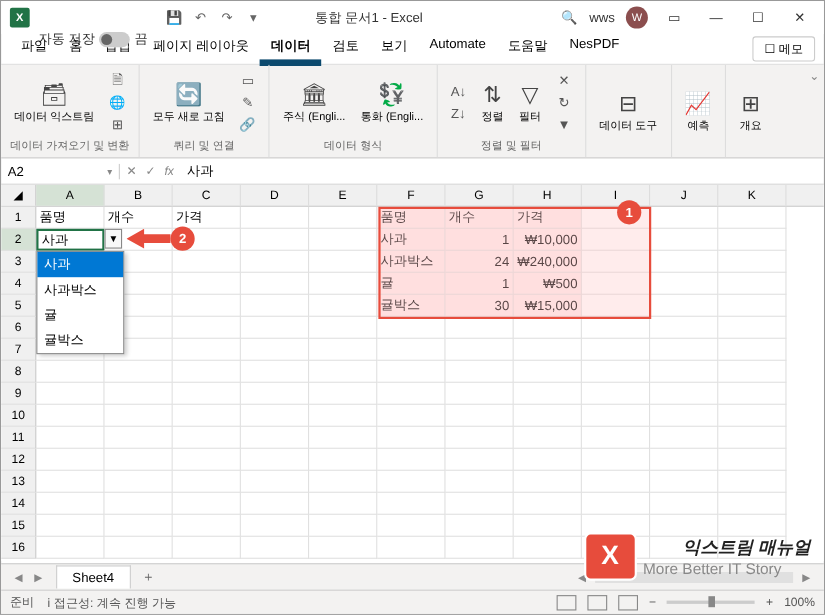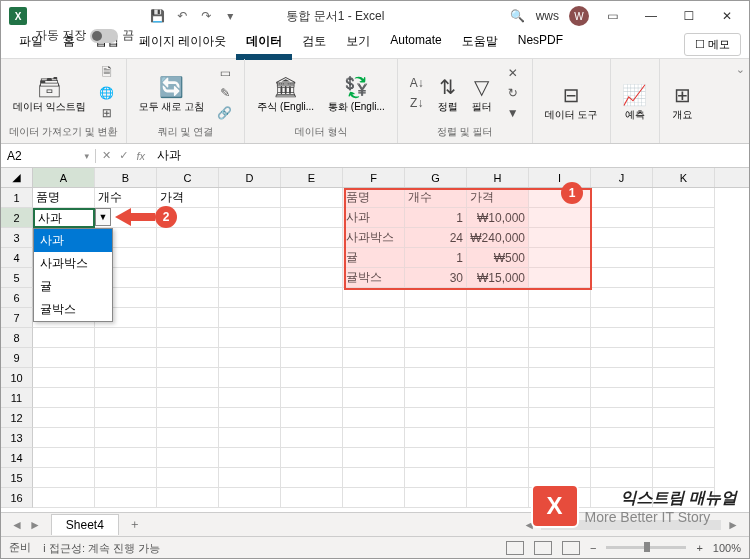--- a/index.html
+++ b/index.html
@@ -33,21 +33,21 @@
 .ribbon-group-content { flex: 1; display: flex; align-items: center; gap: 6px; }
 .ribbon-group-label { font-size: 10px; color: #666; text-align: center; padding-top: 2px; }
 .big-btn { display: flex; flex-direction: column; align-items: center; gap: 2px; cursor: pointer; padding: 2px 4px; }
 .big-btn .ic { font-size: 20px; color: #444; }
 .big-btn .lbl { font-size: 10px; text-align: center; line-height: 1.1; }
 .small-btns { display: flex; flex-direction: column; gap: 2px; }
 .small-btn { width: 22px; height: 18px; display: flex; align-items: center; justify-content: center; cursor: pointer; font-size: 12px; color: #555; }
 
 
 .formula-bar { height: 24px; border-bottom: 1px solid #ccc; display: flex; align-items: center; font-size: 12px; }
-.name-box { width: 95px; border-right: 1px solid #ccc; padding: 0 6px; display: flex; align-items: center; justify-content: space-between; }
+.name-box { width: 108px; border-right: 1px solid #ccc; padding: 0 6px; display: flex; align-items: center; justify-content: space-between; }
 .fx-area { display: flex; align-items: center; gap: 8px; padding: 0 6px; }
 .fx-btn { color: #888; cursor: pointer; font-size: 11px; }
 .formula-input { flex: 1; padding: 0 6px; }
 
 
 .grid-wrap { position: relative; height: 342px; overflow: hidden; background: #fff; }
 .col-headers { display: flex; height: 20px; background: #f0f0f0; border-bottom: 1px solid #ccc; }
 .rowhead { width: 32px; border-right: 1px solid #ccc; background: #f0f0f0; display: flex; align-items: center; justify-content: center; font-size: 11px; }
 .colhead { width: 62px; border-right: 1px solid #ddd; display: flex; align-items: center; justify-content: center; font-size: 11px; cursor: pointer; }
 .colhead.sel { background: #d5e2d5; }

